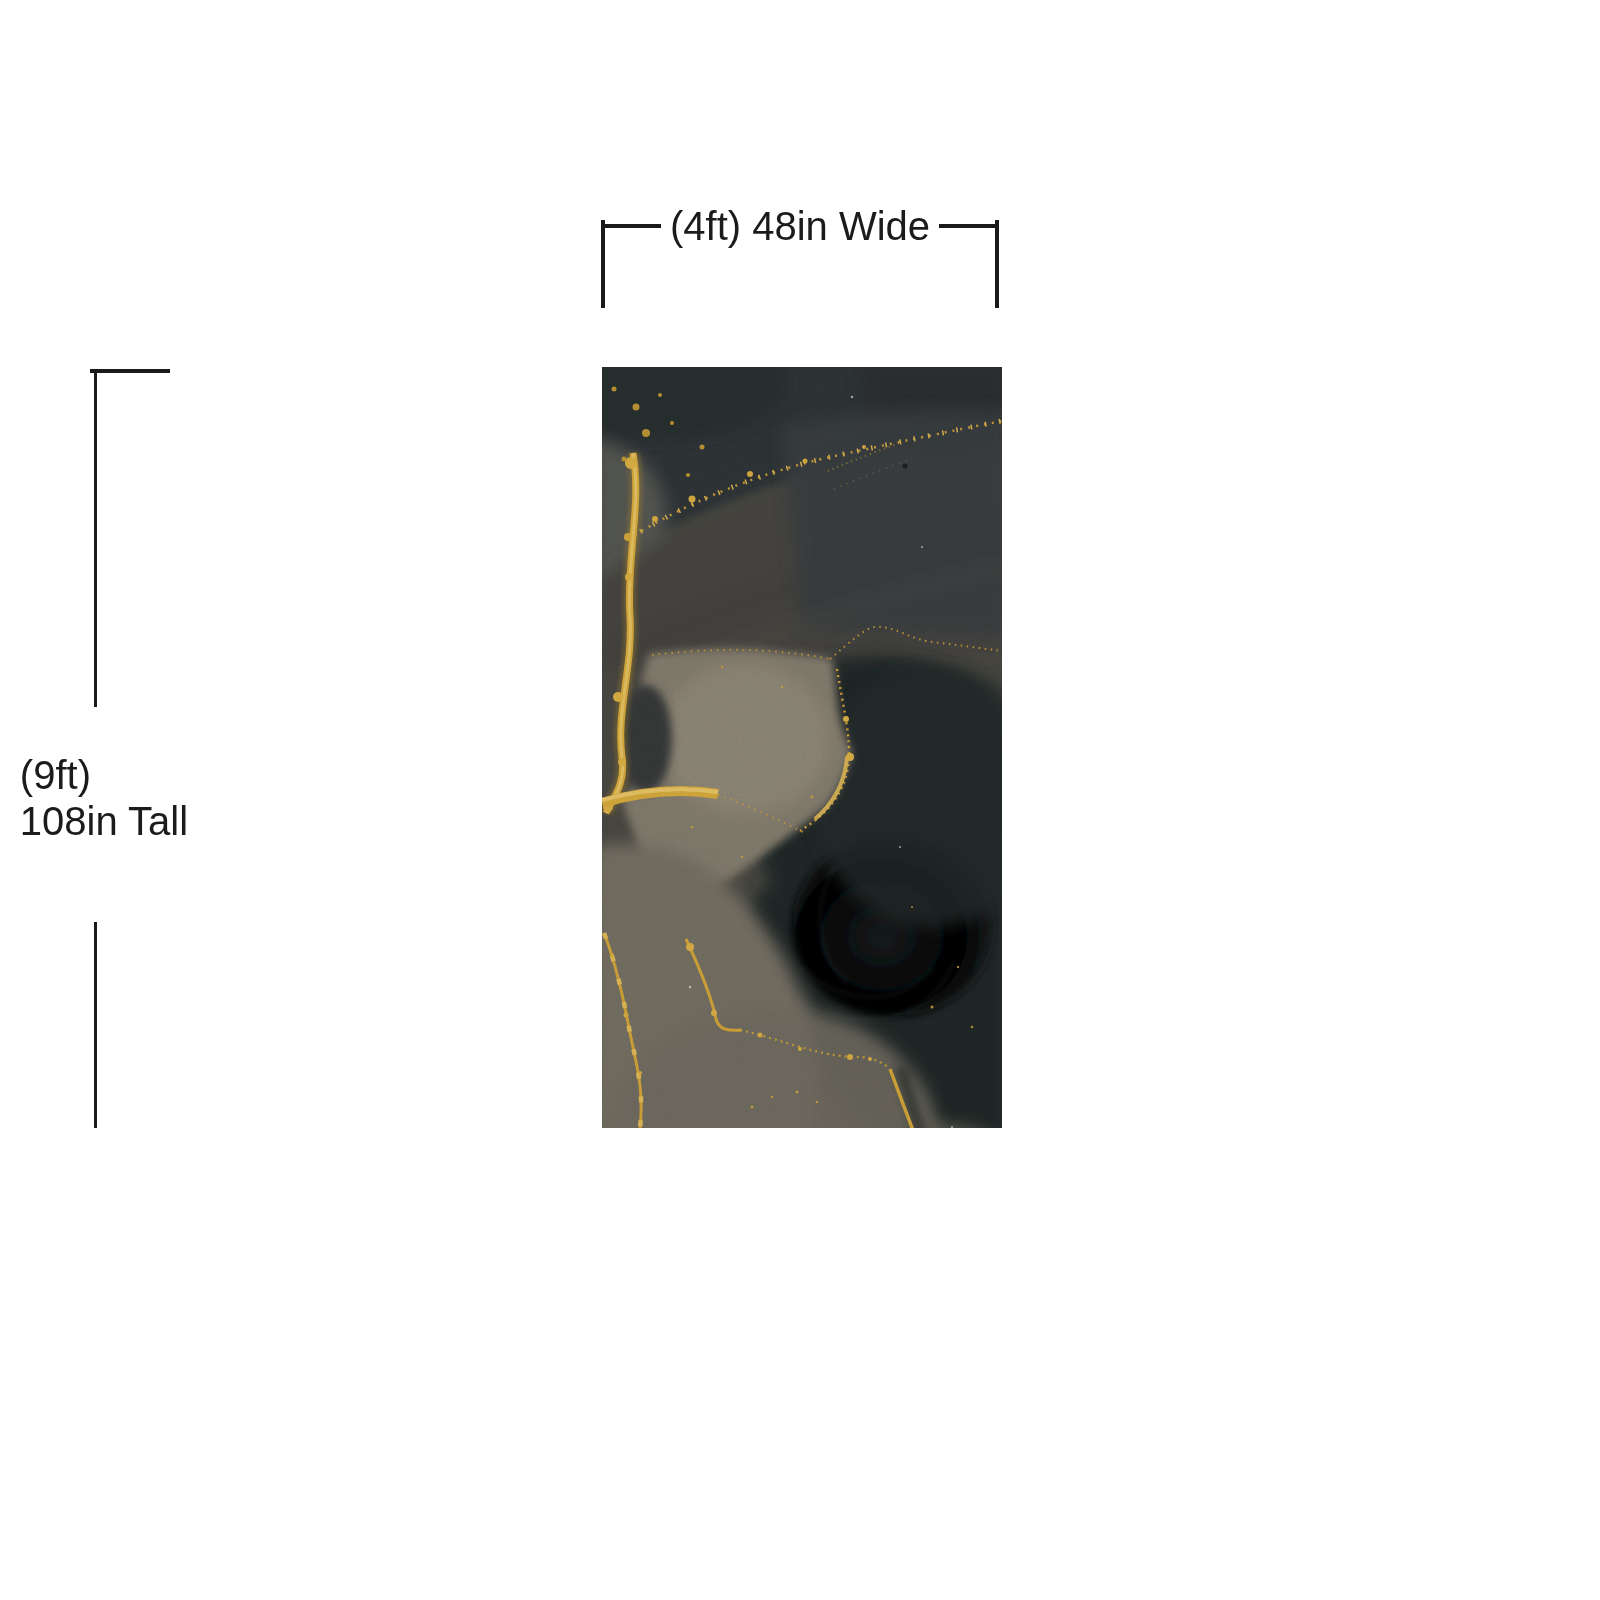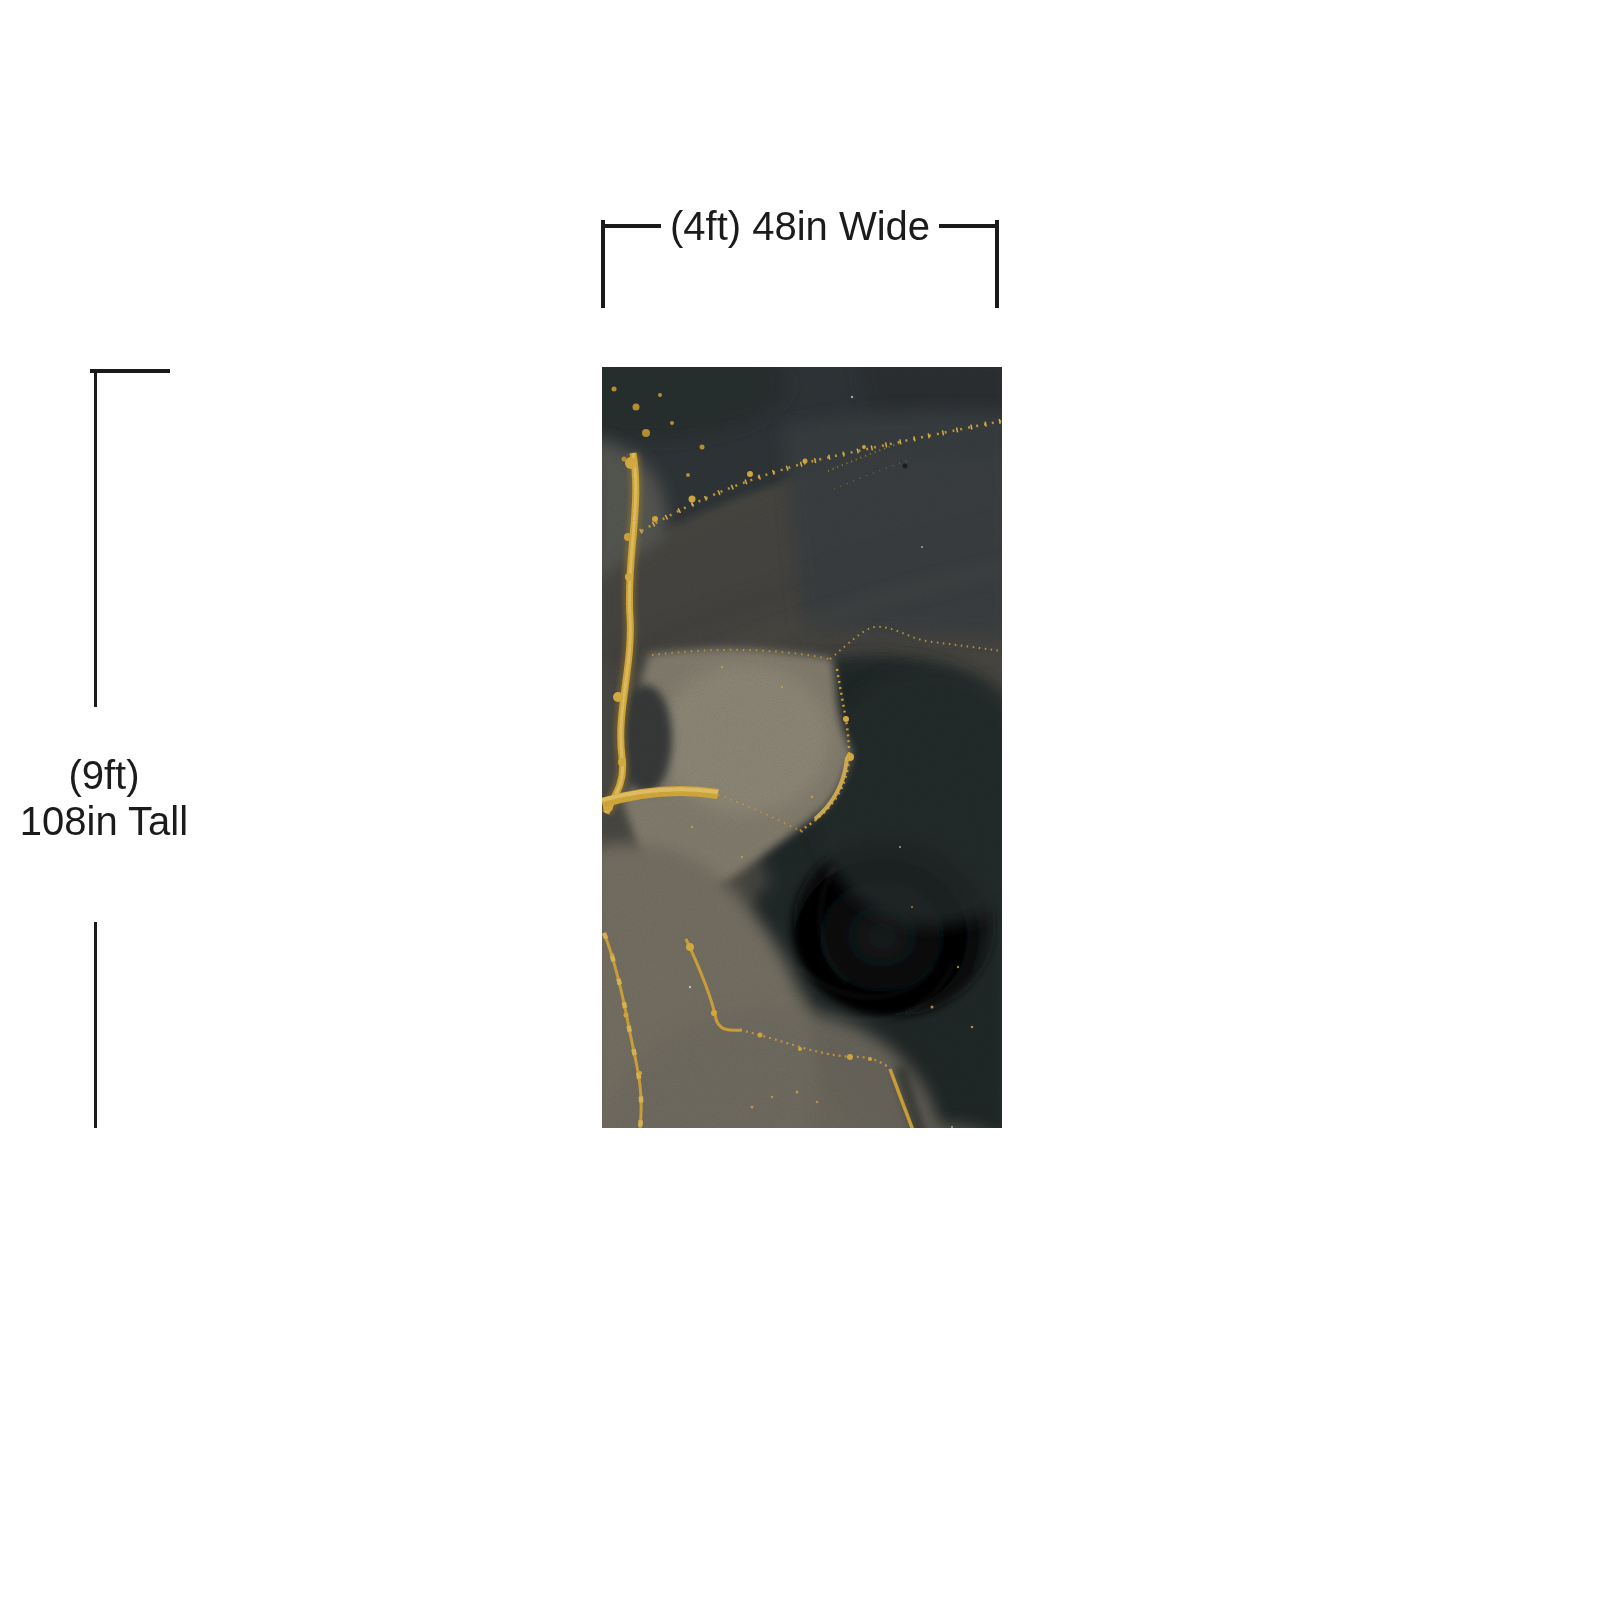--- a/index.html
+++ b/index.html
@@ -3,21 +3,21 @@
 <meta charset="utf-8">
 <style>
   html,body{margin:0;padding:0;background:#fff;}
   #scene{position:relative;width:1600px;height:1128px;background:#ec4899;overflow:hidden;
          font-family:"Liberation Sans","DejaVu Sans",sans-serif;}
   .wall{position:absolute;left:0;top:0;width:1600px;height:1343px;background:#ffffff;}
   
   .dline{position:absolute;background:#1a1a1a;}
   .dim-label{position:absolute;color:#1b1b1b;font-size:40px;line-height:46px;white-space:nowrap;}
   #width-label{left:800px;top:203px;transform:translateX(-50%);}
-  #height-label{left:104px;top:752px;transform:translateX(-50%);text-align:center;}
+  #height-label{left:104px;top:752px;transform:translateX(-50%);}
   
   #mural{position:absolute;left:602px;top:367px;width:400px;height:892px;}
   #mural svg{display:block;width:100%;height:100%;}
   
   #baseboard{position:absolute;left:0;top:1343px;width:1600px;height:65px;display:flex;flex-direction:column;}
   .bb1{height:6px;background:#fbfdfc;}
   .bb2{height:1px;background:#ccd3cf;}
   .bb3{height:9px;background:#f2f5f3;}
   .bb4{height:2px;background:#c2c9c6;}
   .bb5{flex:1;background:linear-gradient(180deg,#edf1ef 0%,#e2e8e5 55%,#d8dfdb 100%);}

